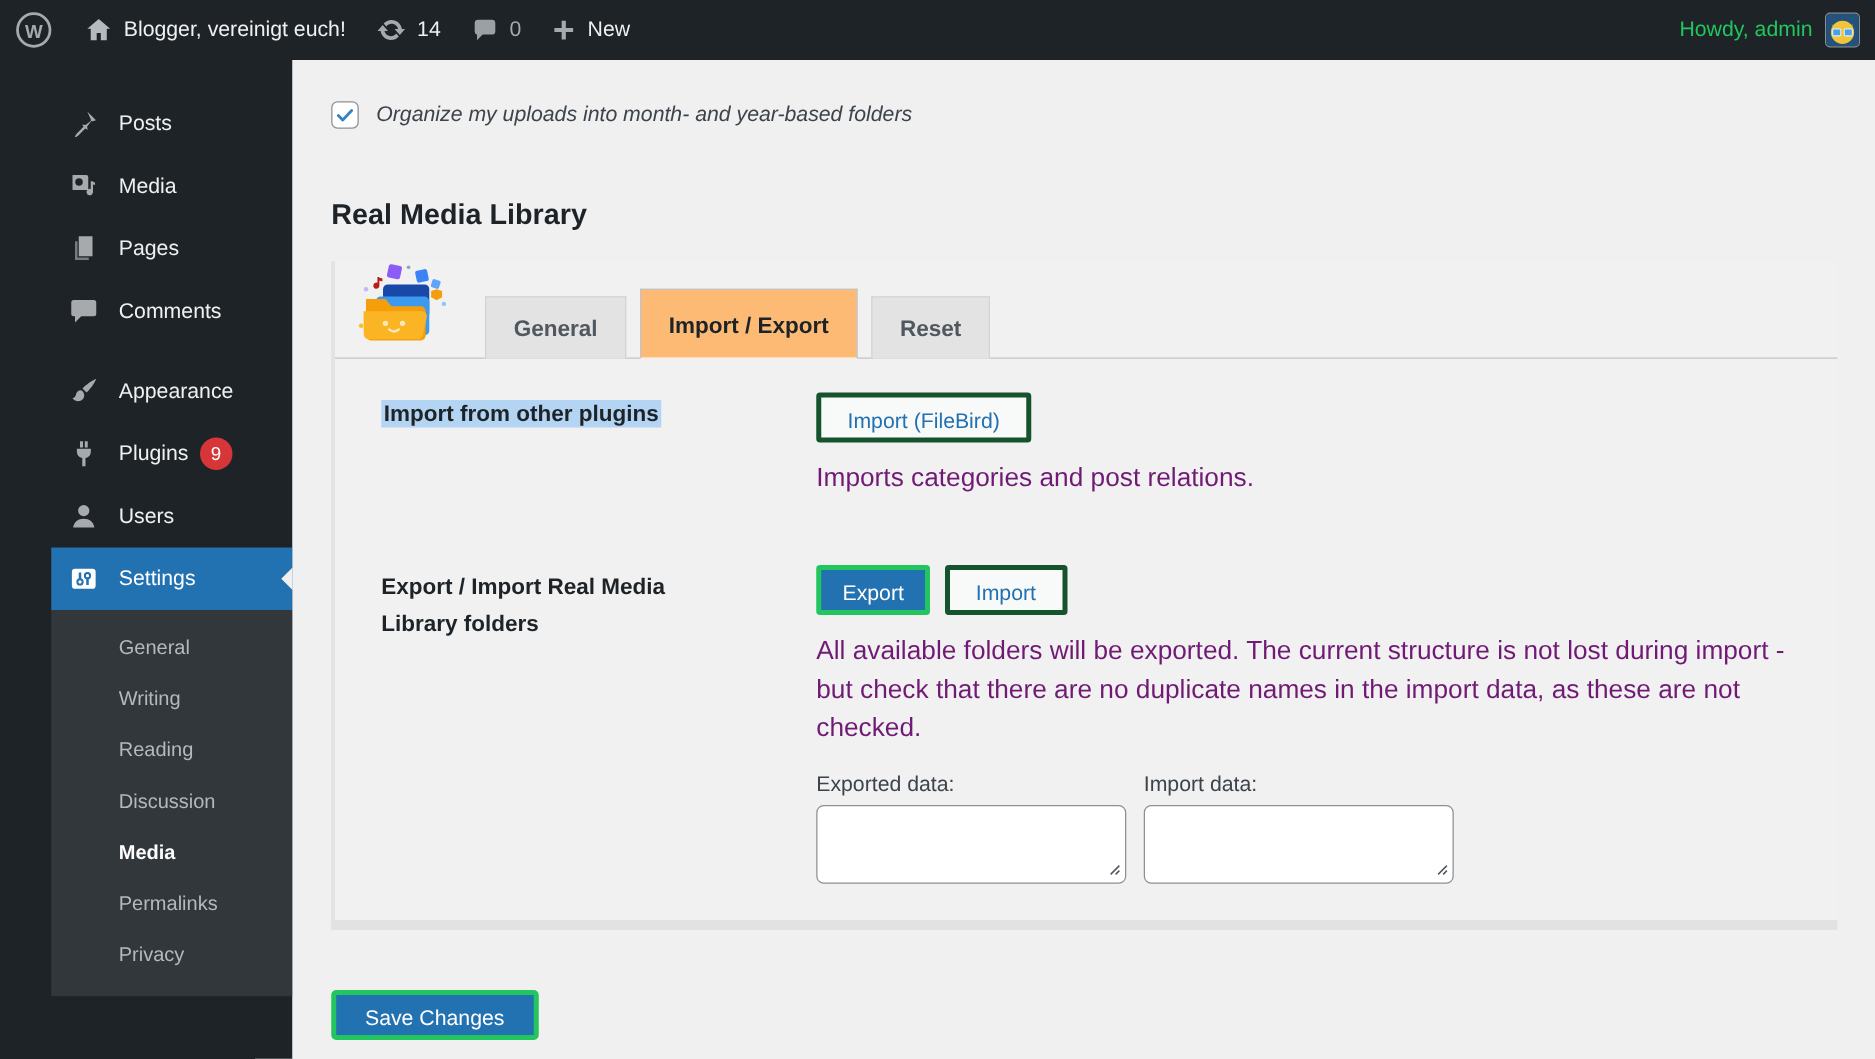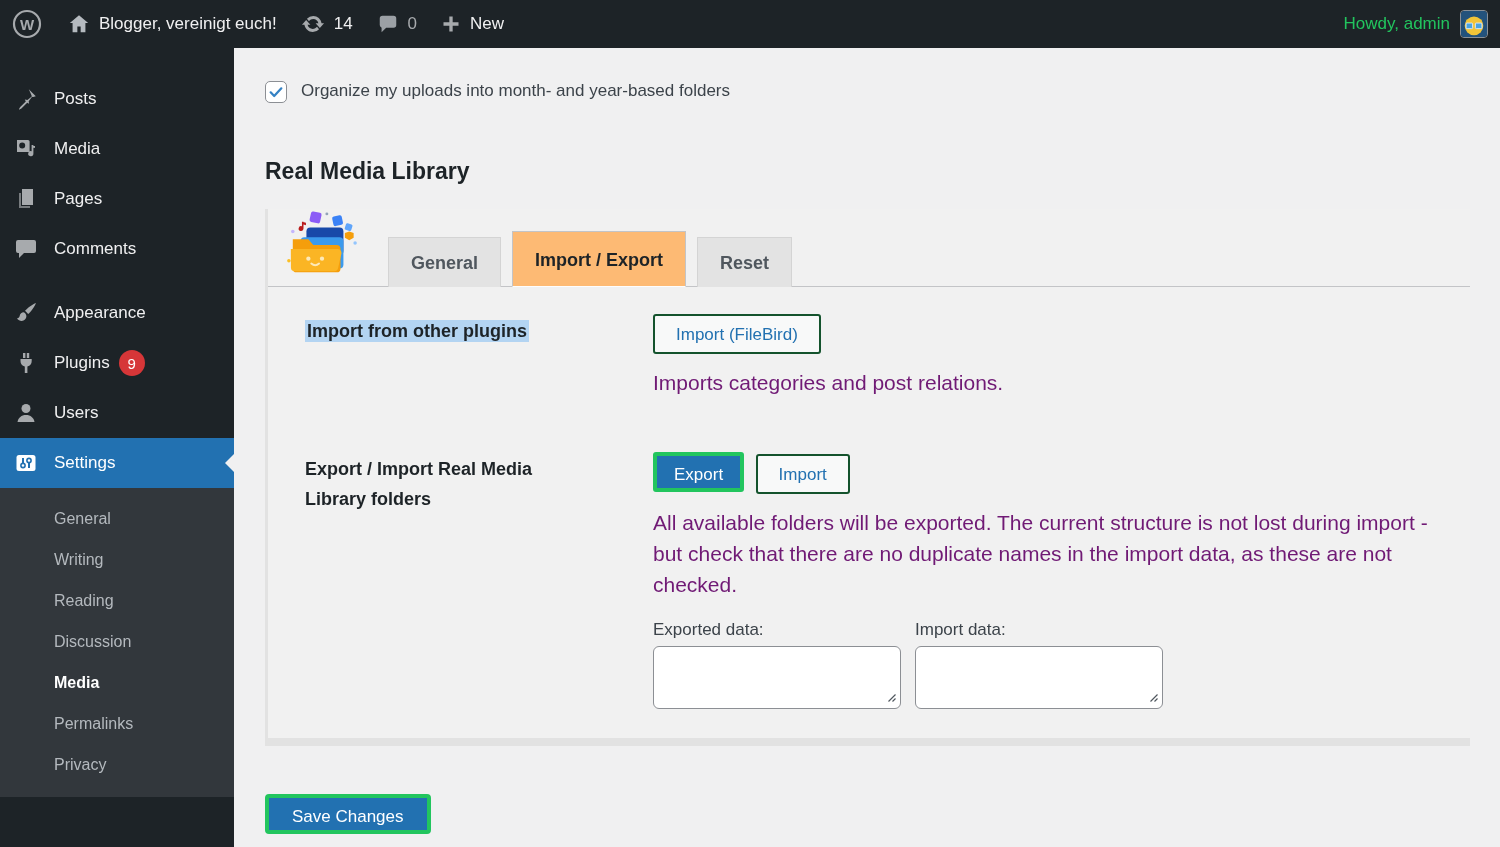--- a/index.html
+++ b/index.html
@@ -14,41 +14,41 @@
     color:#f0f0f1; font-size:17px; cursor:pointer; }
   .ab-item .glyph { display:flex; align-items:center; }
   .wp-logo-wrap { padding:0 14px 0 12px; }
   .ab-count-muted { color:#a7aaad; }
   .ab-right { display:flex; align-items:center; height:100%; padding-right:12px; }
   .howdy { display:flex; align-items:center; gap:10px; color:#22c55e; font-size:17px; cursor:pointer; }
   .avatar { width:28px; height:28px; border-radius:4px; border:1px solid #8a9097; display:block; }
 
   
   .sidebar { position:absolute; top:48px; left:0; width:234px; bottom:0; background:#1d2327; }
-  .menu { padding-top:26px; }
+  .menu { padding-top:26px;margin-left:41px; }
   .menu-item { position:relative; display:flex; align-items:center; height:50px;
     color:#f0f0f1; font-size:17px; cursor:pointer; }
   .menu-item .mi-icon { width:26px; margin:0 15px 0 13px; color:#a7aaad; display:flex; justify-content:center; }
   .menu-sep { height:14px; }
   .menu-item.active { background:#2271b1; color:#fff; }
   .menu-item.active .mi-icon { color:#fff; }
   .menu-item.active::after { content:""; position:absolute; right:0; top:50%; margin-top:-9px;
     width:0; height:0; border:9px solid transparent; border-right-color:#f0f0f1; }
   .badge { background:#d63638; color:#fff; border-radius:50%; width:26px; height:26px;
     display:inline-flex; align-items:center; justify-content:center; font-size:15px; margin-left:9px; }
   .submenu { background:#32373c; padding:10px 0 12px; }
   .submenu-item { display:flex; align-items:center; height:41px; padding-left:54px;
     color:#b4b9be; font-size:16px; cursor:pointer; }
   .submenu-item.current { color:#fff; font-weight:700; }
 
   
   .content { position:absolute; top:48px; left:234px; right:0; bottom:0;
     background:#f0f0f1; padding:33px 30px 0 31px; }
 
-  .check-row { display:flex; align-items:flex-start; gap:14px; }
+  .check-row { display:flex; align-items:center; gap:14px;font-style:italic; }
   .checkbox { width:22px; height:22px; background:#fff; border:1px solid #8c8f94;
     border-radius:5px; display:flex; align-items:center; justify-content:center; cursor:pointer; }
   .check-row label { font-size:17px; color:#3c434a; cursor:pointer; }
 
   .page-title { margin-top:55px; font-size:23px; font-weight:700; color:#1d2327; }
 
   
   .panel { margin-top:24px; margin-right:0; width:1205px;
     border-left:3px solid #e2e2e2; border-bottom:8px solid #e2e2e2; background:#f1f1f1; }
   .panel-head { display:flex; align-items:flex-end; height:78px; border-bottom:1px solid #c3c4c7; }
@@ -63,21 +63,21 @@
   .form-row { display:flex; }
   .form-row + .form-row { margin-top:54px; }
   .row-label { width:348px; flex:0 0 348px; font-size:18px; font-weight:700;
     color:#1d2327; line-height:30px; padding-top:2px; }
   .row-label .inner { max-width:290px; display:inline-block; }
   .hl { background:#b3d4f2; padding:1px 2px; }
   .row-field { flex:1; }
 
   .btn { display:inline-block; border-radius:3px; font-size:17px; line-height:38px;
     height:40px; cursor:pointer; font-family:"Liberation Sans", sans-serif; }
-  .btn-secondary { background:#f8f9f9; border:2px solid #14532d; color:#2271b1; padding:0 21px; }
+  .btn-secondary { background:#f8f9f9; border:4px solid #14532d; color:#2271b1; padding:0 21px; }
   .btn-primary { background:#2271b1; border:4px solid #22c55e; color:#fff; padding:0 17px; }
   .btn-gap { margin-right:7px; }
 
   .desc { margin-top:13px; font-size:21px; color:#701a75; line-height:31px; max-width:790px; }
 
   .data-cols { display:flex; gap:14px; margin-top:20px; }
   .data-col { width:248px; }
   .data-col .dc-label { font-size:17px; color:#3c434a; margin-bottom:6px; }
   .ta-wrap { position:relative; width:248px; height:63px; }
   .ta-wrap textarea { width:248px; height:63px; resize:none; background:#fff;

